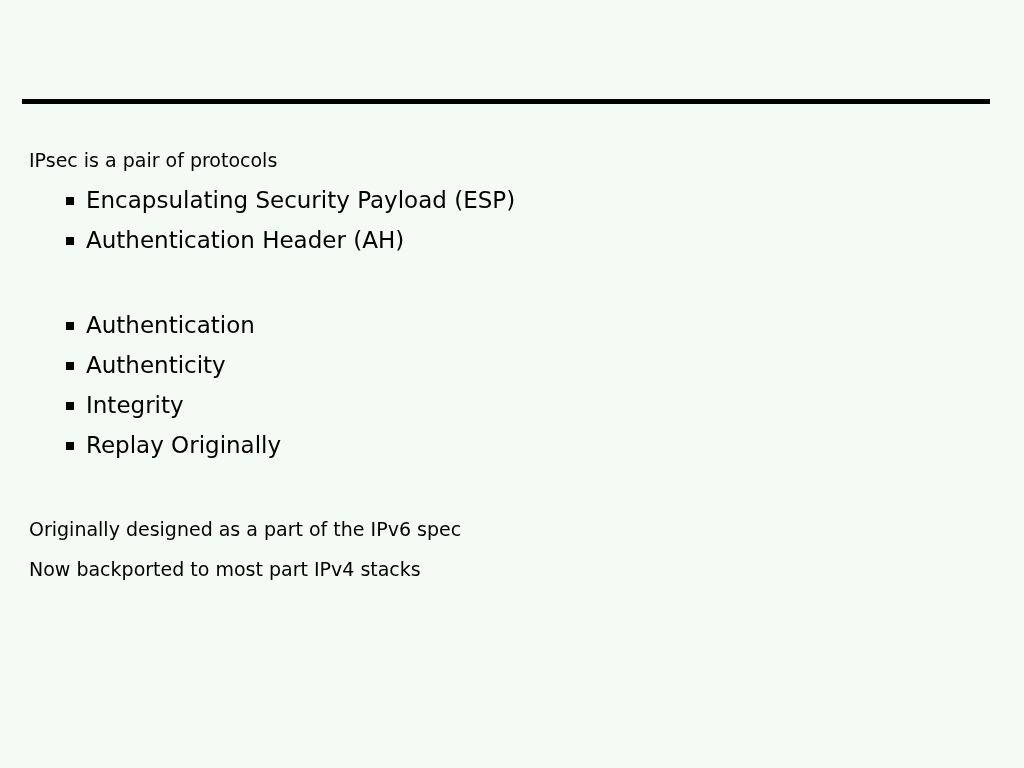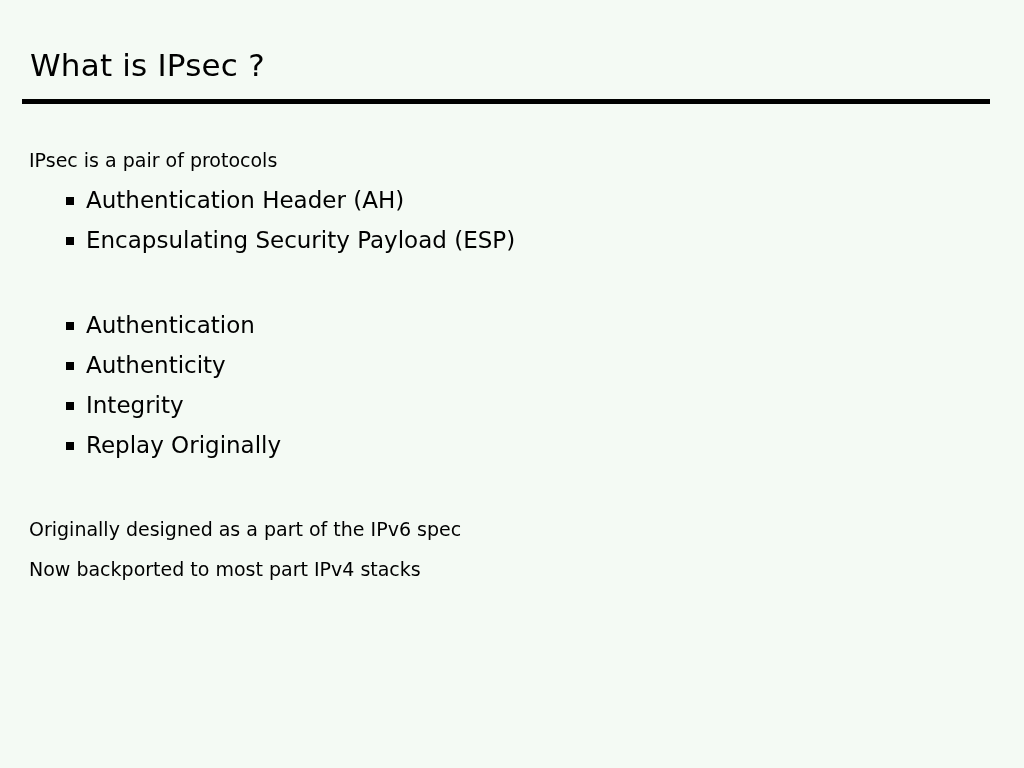--- a/index.html
+++ b/index.html
@@ -77,34 +77,33 @@
   }
   .gap-small {
     height: 44px;
   }
 </style>
 </head>
 <body>
 
 <div class="slide">
 
-  <div class="slide-title">What is IPsec ?</div>
   <div class="title-rule"></div>
 
   <div class="body-content">
 
     <div class="lead">IPsec is a pair of protocols</div>
     <ul class="bullets">
       <li>
         <span class="marker"></span>
-        <span>Authentication Header (AH)</span>
+        <span>Encapsulating Security Payload (ESP)</span>
       </li>
       <li>
         <span class="marker"></span>
-        <span>Encapsulating Security Payload (ESP)</span>
+        <span>Authentication Header (AH)</span>
       </li>
     </ul>
 
     <div class="gap"></div>
 
     <ul class="bullets">
       <li>
         <span class="marker"></span>
         <span>Authentication</span>
       </li>

